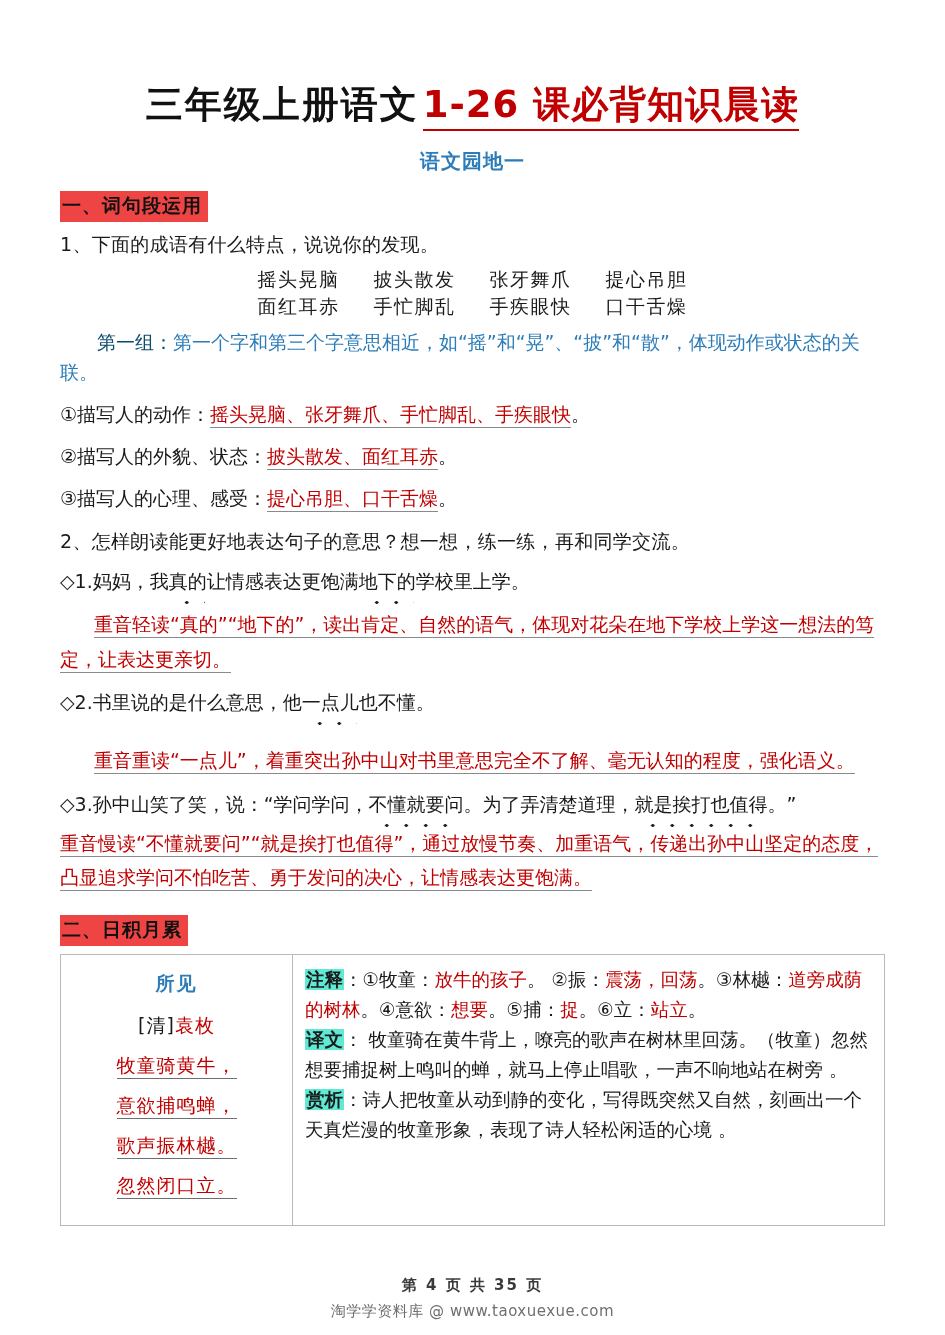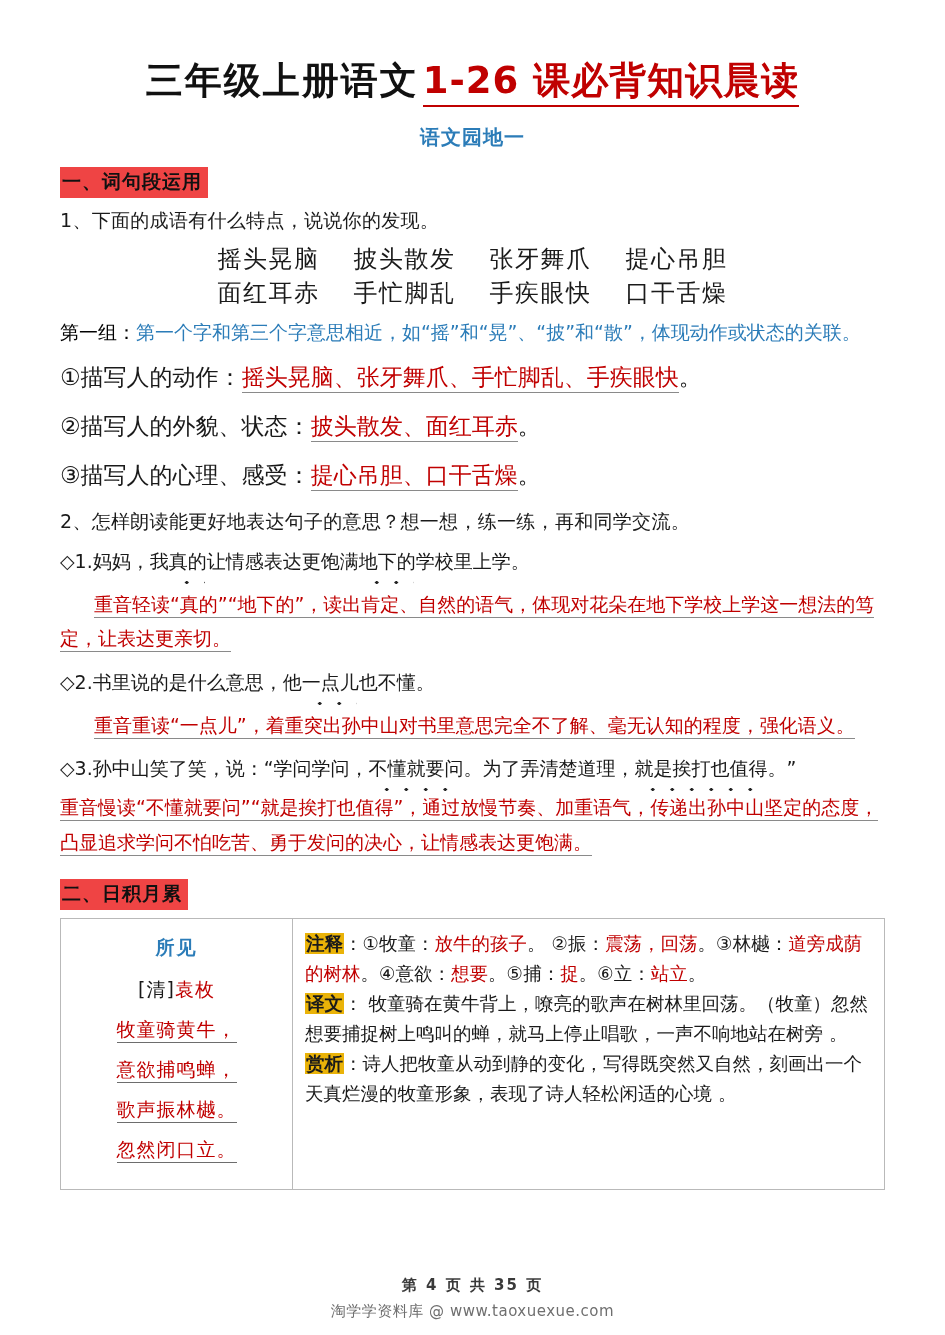--- a/index.html
+++ b/index.html
@@ -11,21 +11,21 @@
     font-family: "DejaVu Sans", "Liberation Sans", sans-serif;
     color: #1a1a1a;
     position: relative;
     overflow: hidden;
   }
   .page { padding: 0 60px; position: relative; height: 100%; }
 
   
   .title-row {
     text-align: center;
-    padding-top: 56px;
+    padding-top: 80px;
     white-space: nowrap;
   }
   .title-black {
     font-size: 37px;
     font-weight: bold;
     letter-spacing: 2px;
     color: #111;
   }
   .title-red {
     font-size: 37px;
@@ -63,37 +63,37 @@
     letter-spacing: 0.3px;
     line-height: 1.45;
   }
 
   
   .idioms { margin-top: 7px; }
   .idiom-row {
     display: flex;
     justify-content: center;
     gap: 34px;
-    font-size: 24px;
+    font-size: 19px;
     line-height: 1.45;
     letter-spacing: 1.5px;
   }
 
   
   .grp {
     font-size: 19px;
     line-height: 1.58;
     margin-top: 6px;
   }
-  .grp .lbl { color: #000000; }
+  .grp .lbl { color: #0c4a6e; margin-left: 37px; }
   .grp .blue { color: #2b7cb8; }
 
   
   .ans-line {
-    font-size: 23px;
+    font-size: 19px;
     line-height: 1.6;
     margin-top: 12px;
   }
   .red { color: #c00000; }
   .ul { border-bottom: 1.4px solid #8a8a8a; padding-bottom: 2px; }
 
   .blk {
     font-size: 19px;
     line-height: 1.78;
     margin-top: 10px;
@@ -159,21 +159,21 @@
     border-bottom: 1.4px solid #6d6d6d;
     padding-bottom: 2px;
   }
   .poem-right {
     flex: 1;
     padding: 10px 10px 8px 12px;
     font-size: 18.5px;
     line-height: 1.62;
   }
   .hl {
-    background: #eab308;
+    background: #5eead4;
     font-weight: bold;
     padding: 0 1px;
   }
 
   
   .footer {
     position: absolute;
     left: 0; right: 0;
     bottom: 14px;
     text-align: center;
@@ -241,21 +241,21 @@
   <div class="blk">
     <span>◇1.</span><span>妈妈，我</span><span class="dots">真的</span><span>让情感表达更饱满</span><span class="dots">地下的</span><span>学校里上学。</span>
   </div>
   <div class="para-red indent" style="margin-top:8px;">
     <span class="seg">重音轻读“真的”“地下的”，读出肯定、自然的语气，体现对花朵在地下学校上学这一想法的笃定，让表达更亲切。</span>
   </div>
 
   <div class="blk">
     <span>◇2.</span><span>书里说的是什么意思，他</span><span class="dots">一点儿</span><span>也不懂。</span>
   </div>
-  <div class="para-red indent" style="margin-top:8px;">
+  <div class="para-red indent" style="margin-top:23px;">
     <span class="seg">重音重读“一点儿”，着重突出孙中山对书里意思完全不了解、毫无认知的程度，强化语义。</span>
   </div>
 
   <div class="blk">
     <span>◇3.</span><span>孙中山笑了笑，说：“学问学问，</span><span class="dots">不懂就要问</span><span>。为了弄清楚道理，</span><span class="dots">就是挨打也值得</span><span>。”</span>
   </div>
   <div class="para-red" style="margin-top:4px;">
     <span class="seg">重音慢读“不懂就要问”“就是挨打也值得”，通过放慢节奏、加重语气，传递出孙中山坚定的态度，凸显追求学问不怕吃苦、勇于发问的决心，让情感表达更饱满。</span>
   </div>
 

